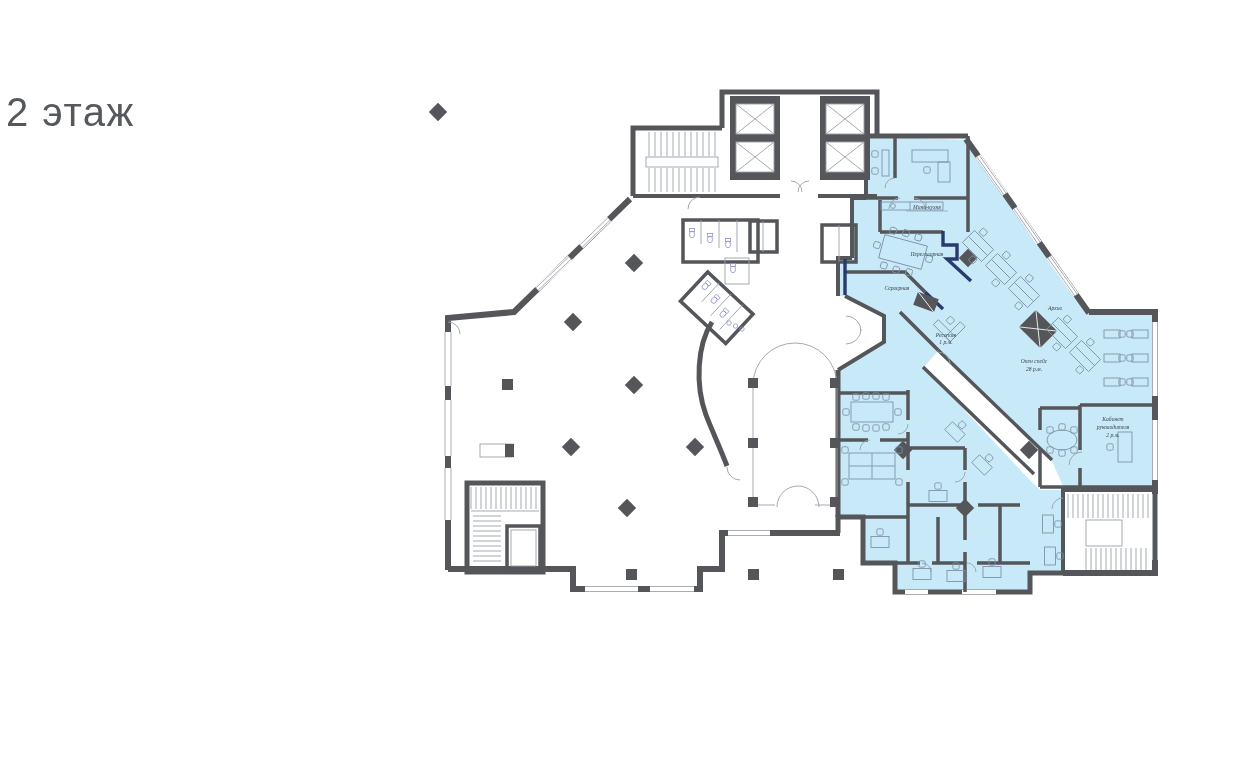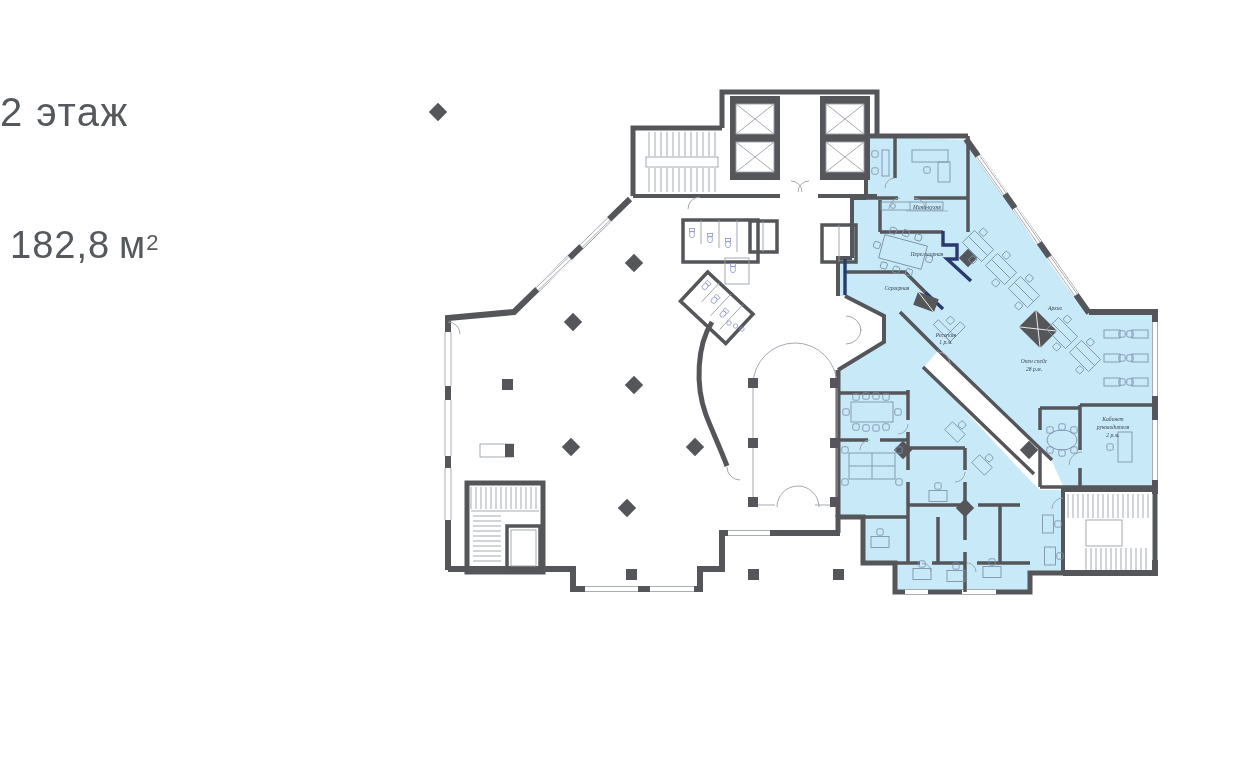--- a/index.html
+++ b/index.html
@@ -1,18 +1,18 @@
 <!DOCTYPE html>
 <html><head>
 <meta charset="utf-8">
 <style>
   html,body{margin:0;padding:0;background:#ffffff;}
   .page{position:relative;width:1253px;height:758px;background:#fff;overflow:hidden;
         font-family:"Liberation Sans",sans-serif;}
-  .floor-title{position:absolute;left:0;top:90px;font-size:40px;font-weight:300;
+  .floor-title{position:absolute;left:6px;top:90px;font-size:40px;font-weight:300;
         color:#55585c;letter-spacing:1.5px;}
   .area-label{position:absolute;left:10px;top:224px;font-size:38px;font-weight:300;
         color:#55585c;letter-spacing:1px;}
   .area-label .unit{margin-left:9px;}
   .area-label sup{font-size:22px;vertical-align:8px;}
   svg{position:absolute;left:0;top:0;}
   .wall{stroke:#54565a;fill:none;stroke-linecap:butt;}
   .w6{stroke-width:6;} .w5{stroke-width:5;} .w4{stroke-width:4;} .w35{stroke-width:3.5;}
   .navy{stroke:#2a3a6e;fill:none;stroke-width:3.4;}
   .thin{stroke:#a8adb3;stroke-width:1;fill:none;}
@@ -26,21 +26,20 @@
   .whitefill{fill:#ffffff;stroke:none;}
   .rlabel{font-family:"Liberation Serif",serif;font-style:italic;font-size:5.6px;
         fill:#3a4550;text-anchor:middle;}
 </style>
 </head>
 <body>
 
 <div class="page">
 
   <div class="floor-title">2 этаж</div>
-  <div class="area-label"><span>182,8</span><span class="unit">м</span><sup>2</sup></div>
 
   <svg width="1253" height="758" viewBox="0 0 1253 758">
     <defs>
       <g id="chair">
           <rect x="-3.2" y="-3.2" width="6.4" height="6.4" rx="1.6"></rect>
         </g>
       <g id="desk1">
           <rect x="-9" y="-5.5" width="18" height="11"></rect>
           <use href="#chair" transform="translate(0,-10)"></use>
         </g>

